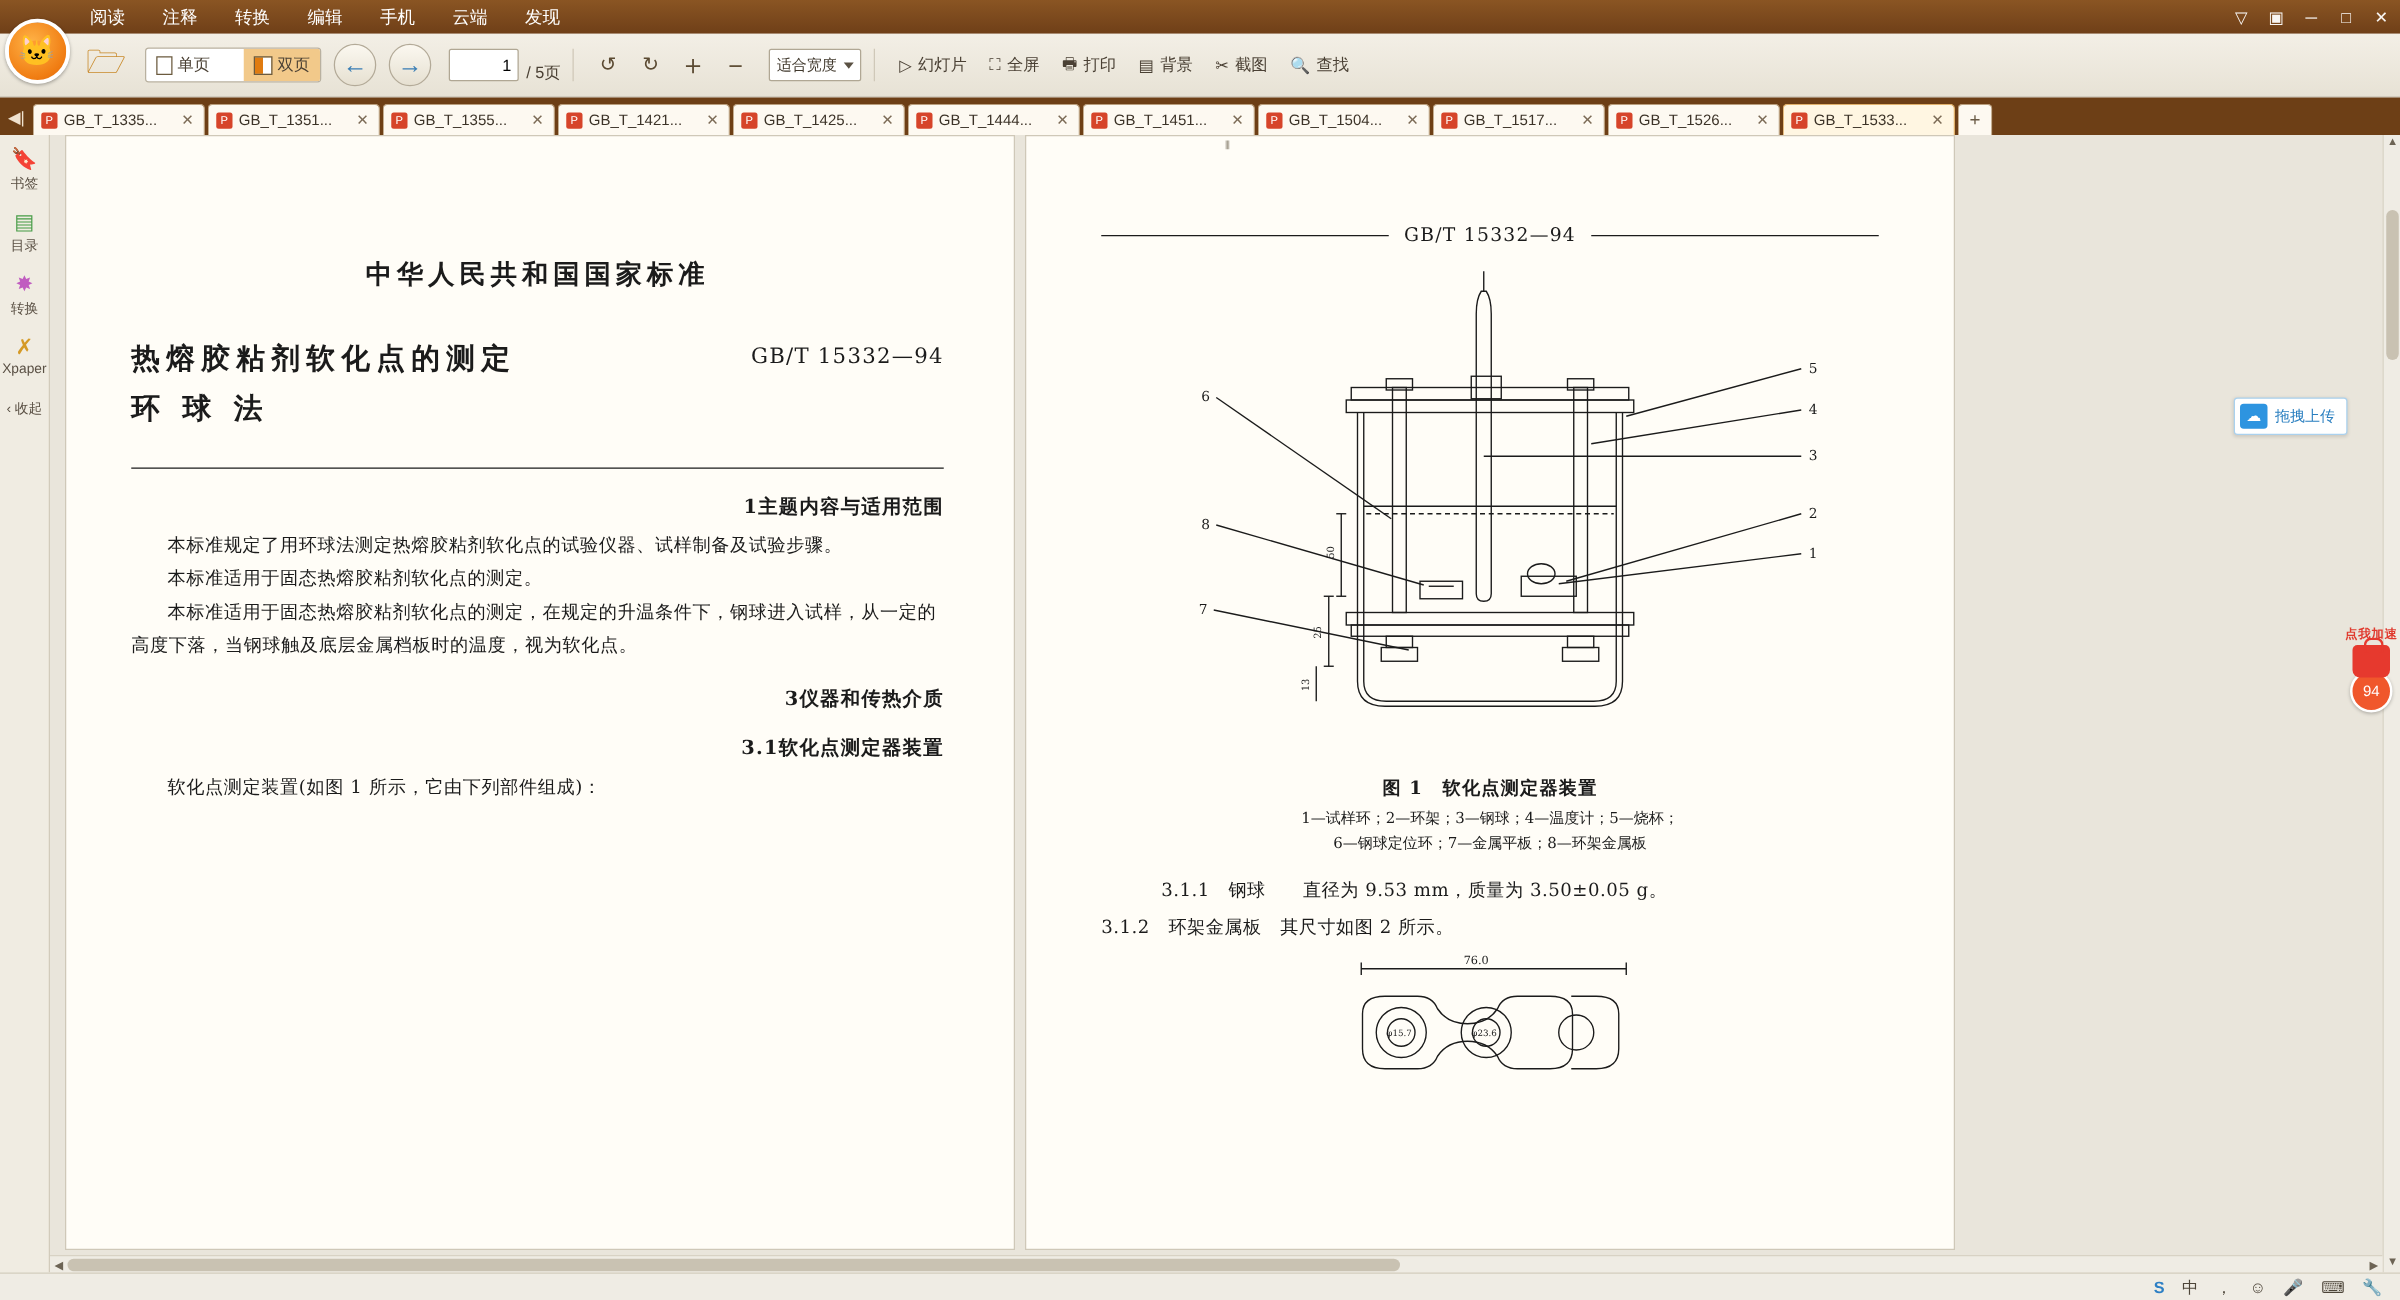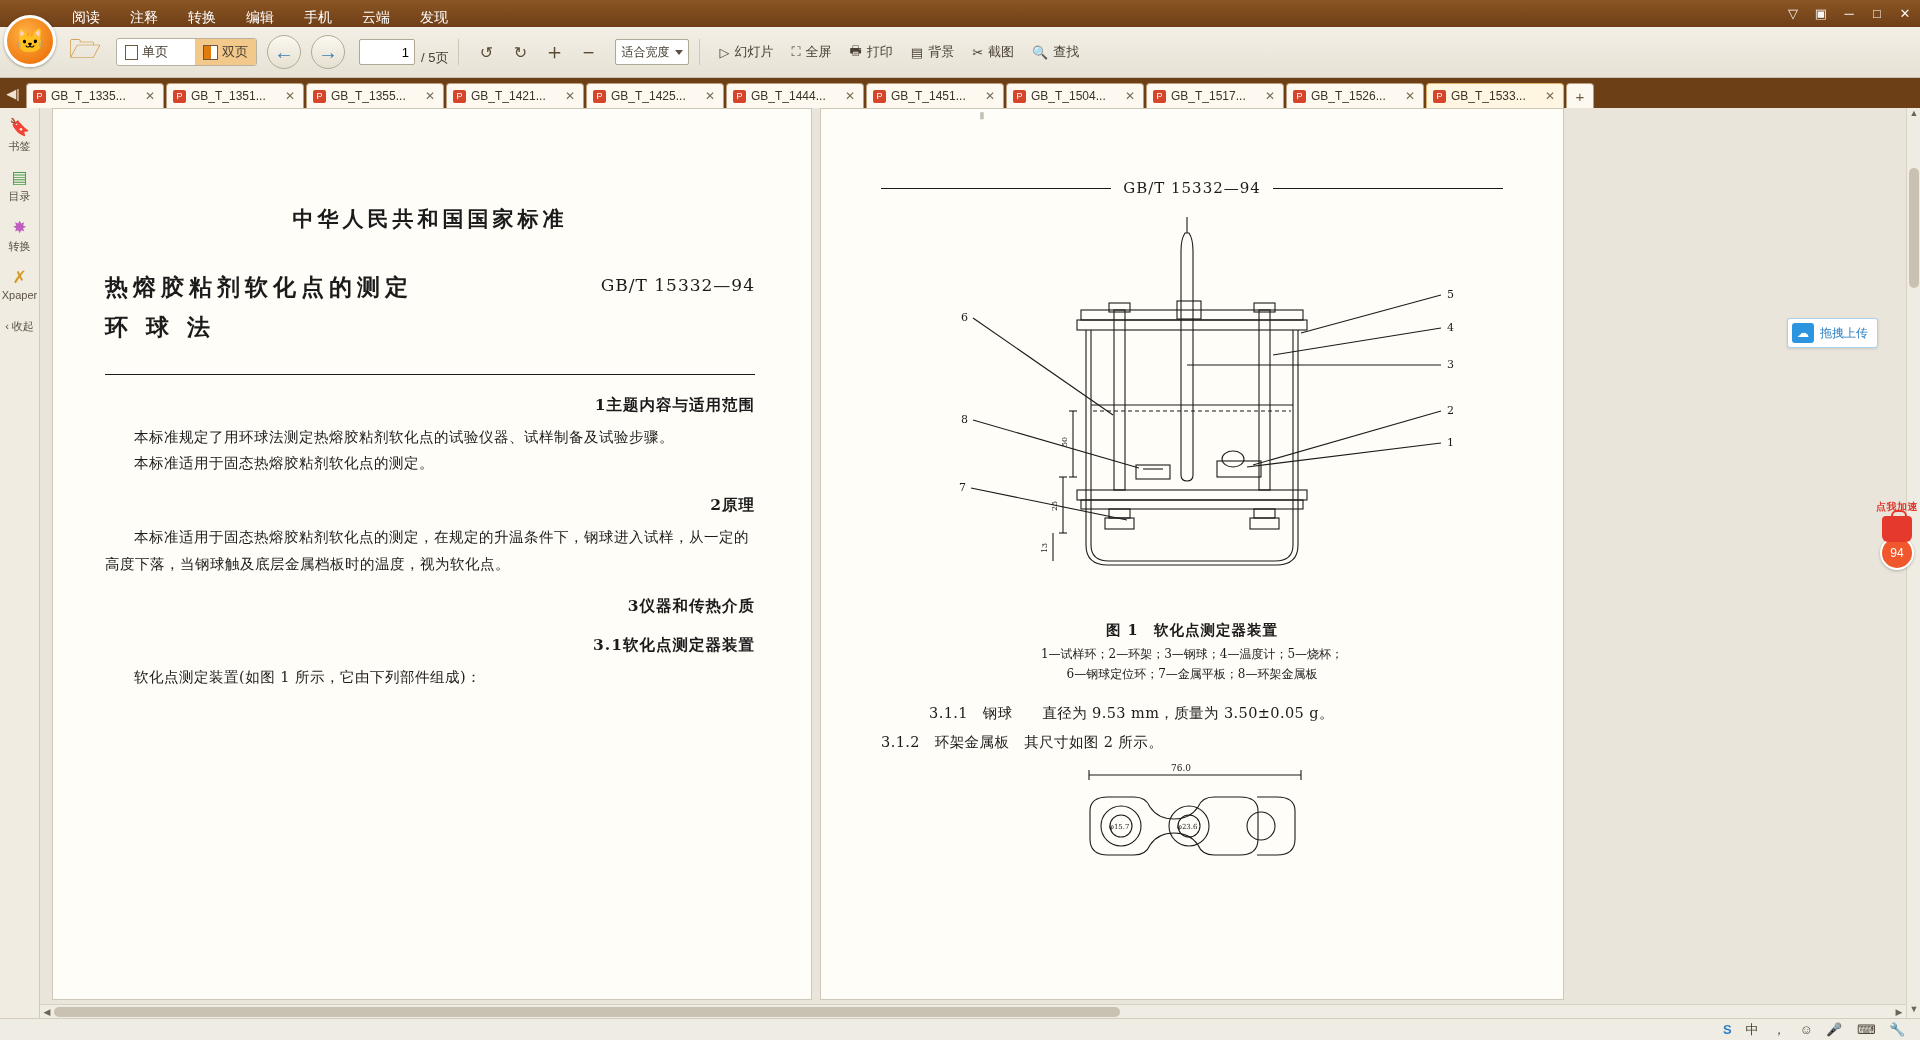--- a/index.html
+++ b/index.html
@@ -14,21 +14,21 @@
     position: relative;
     width: 1920px; height: 1040px;
     background: #efece4;
   }
 
   
   .menubar {
     position: absolute; top: 0; left: 0; width: 1920px; height: 27px;
     background: #7c4a1e;
     background: linear-gradient(#8a5523, #6f3f18);
-    display: flex; align-items: flex-end;
+    display: flex; align-items: center;
     color: #fff;
   }
   .menubar .menu-items {
     display: flex; align-items: center; margin-left: 72px; gap: 30px;
     font-size: 14px;
   }
   .menubar .menu-items span { cursor: default; }
   .winbtns {
     position: absolute; right: 8px; top: 0; height: 27px;
     display: flex; align-items: center; gap: 14px; font-size: 13px;
@@ -474,23 +474,20 @@
 
 
         <div class="hr-rule"></div>
 
         <div class="sec-h">
           <span class="n">1</span><span>主题内容与适用范围</span>
         </div>
         <div class="para">本标准规定了用环球法测定热熔胶粘剂软化点的试验仪器、试样制备及试验步骤。</div>
         <div class="para">本标准适用于固态热熔胶粘剂软化点的测定。</div>
 
-        <div class="sec-h">
-          <span class="n">2</span><span>原理</span>
-        </div>
         <div class="para">本标准适用于固态热熔胶粘剂软化点的测定，在规定的升温条件下，钢球进入试样，从一定的高度下落，当钢球触及底层金属档板时的温度，视为软化点。</div>
 
         <div class="sec-h">
           <span class="n">3</span><span>仪器和传热介质</span>
         </div>
 
         <div class="sec-h">
           <span class="n" style="min-width:38px">3.1</span><span>软化点测定器装置</span>
         </div>
         <div class="para">软化点测定装置(如图 1 所示，它由下列部件组成)：</div>

